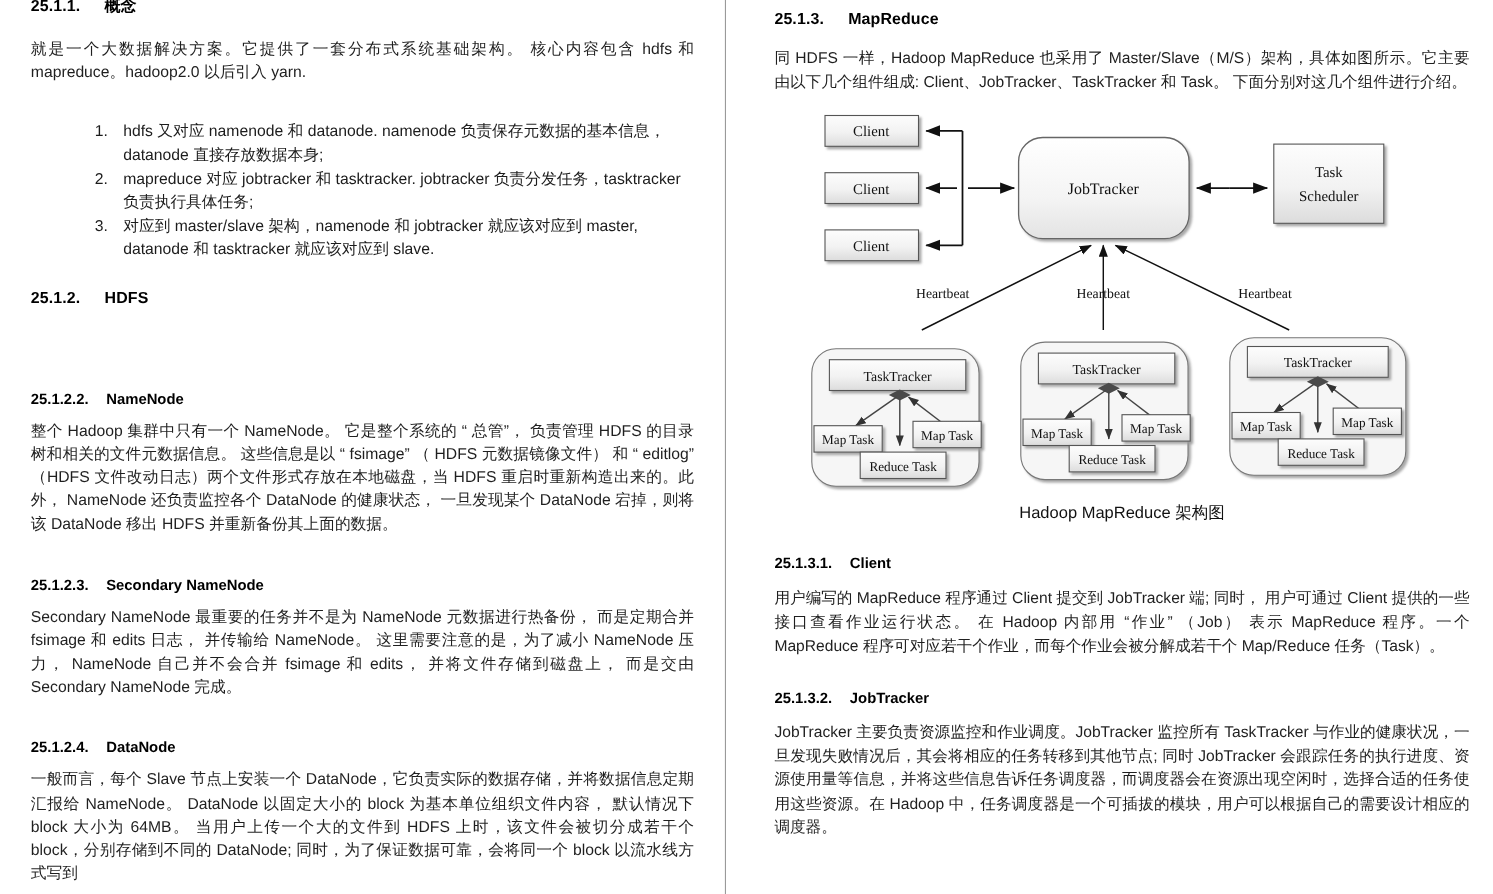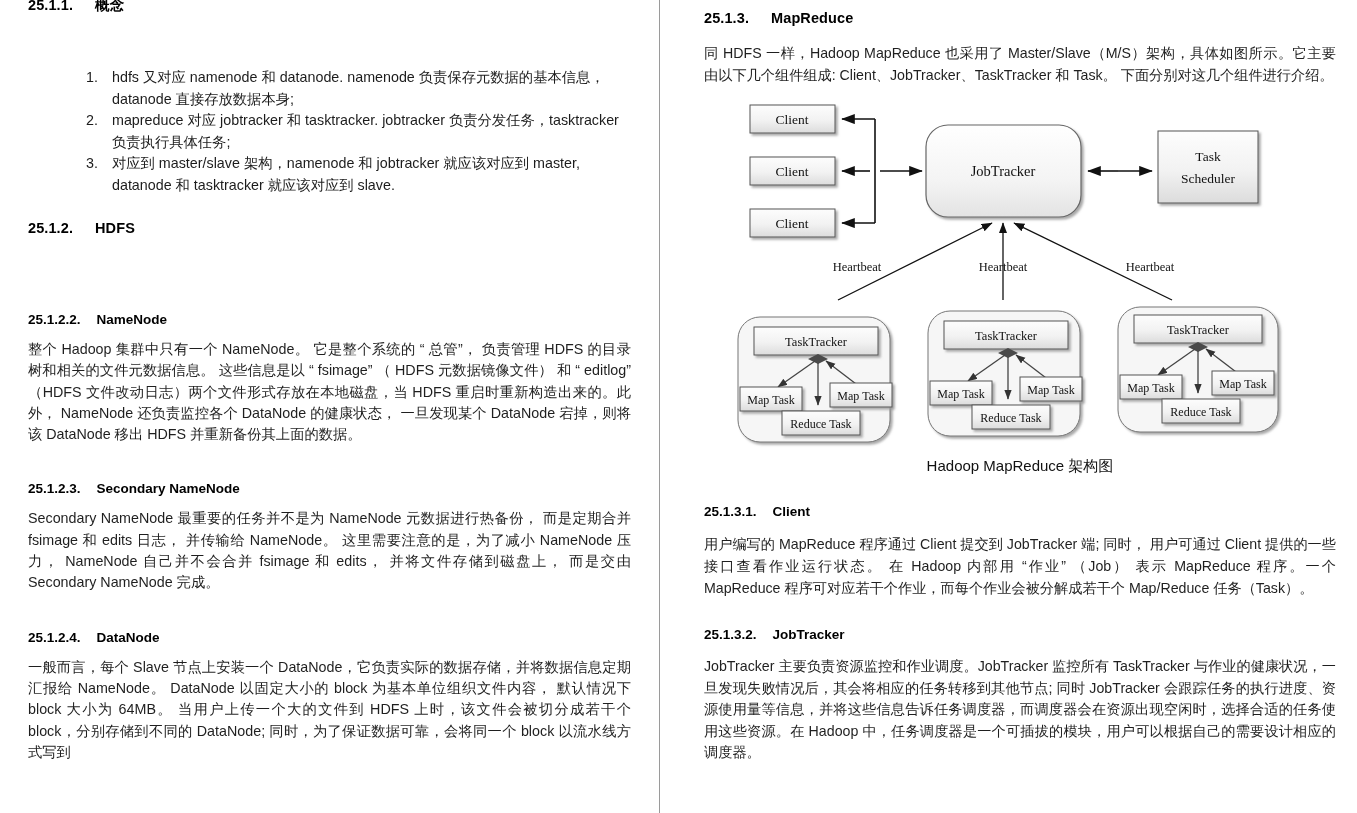--- a/index.html
+++ b/index.html
@@ -131,20 +131,21 @@
 <div class="page">
 
   <div class="column col-left">
 
     <h3 class="h-lvl3 indent-h3" style="margin-top:-4px;">
       <span class="h-num">25.1.1.</span><span class="h-gap-lg"></span><span>概念</span>
     </h3>
 
     <div class="sp-20"></div>
 
+    <p class="body">就是一个大数据解决方案。它提供了一套分布式系统基础架构。 核心内容包含 hdfs 和 mapreduce。hadoop2.0 以后引入 yarn.</p>
 
     <div class="sp-10"></div>
 
 
     <div class="sp-10"></div>
 
     <ol class="numlist">
       <li>hdfs 又对应 namenode 和 datanode. namenode 负责保存元数据的基本信息，datanode 直接存放数据本身;</li>
       <li>mapreduce 对应 jobtracker 和 tasktracker. jobtracker 负责分发任务，tasktracker 负责执行具体任务;</li>
       <li>对应到 master/slave 架构，namenode 和 jobtracker 就应该对应到 master, datanode 和 tasktracker 就应该对应到 slave.</li>

